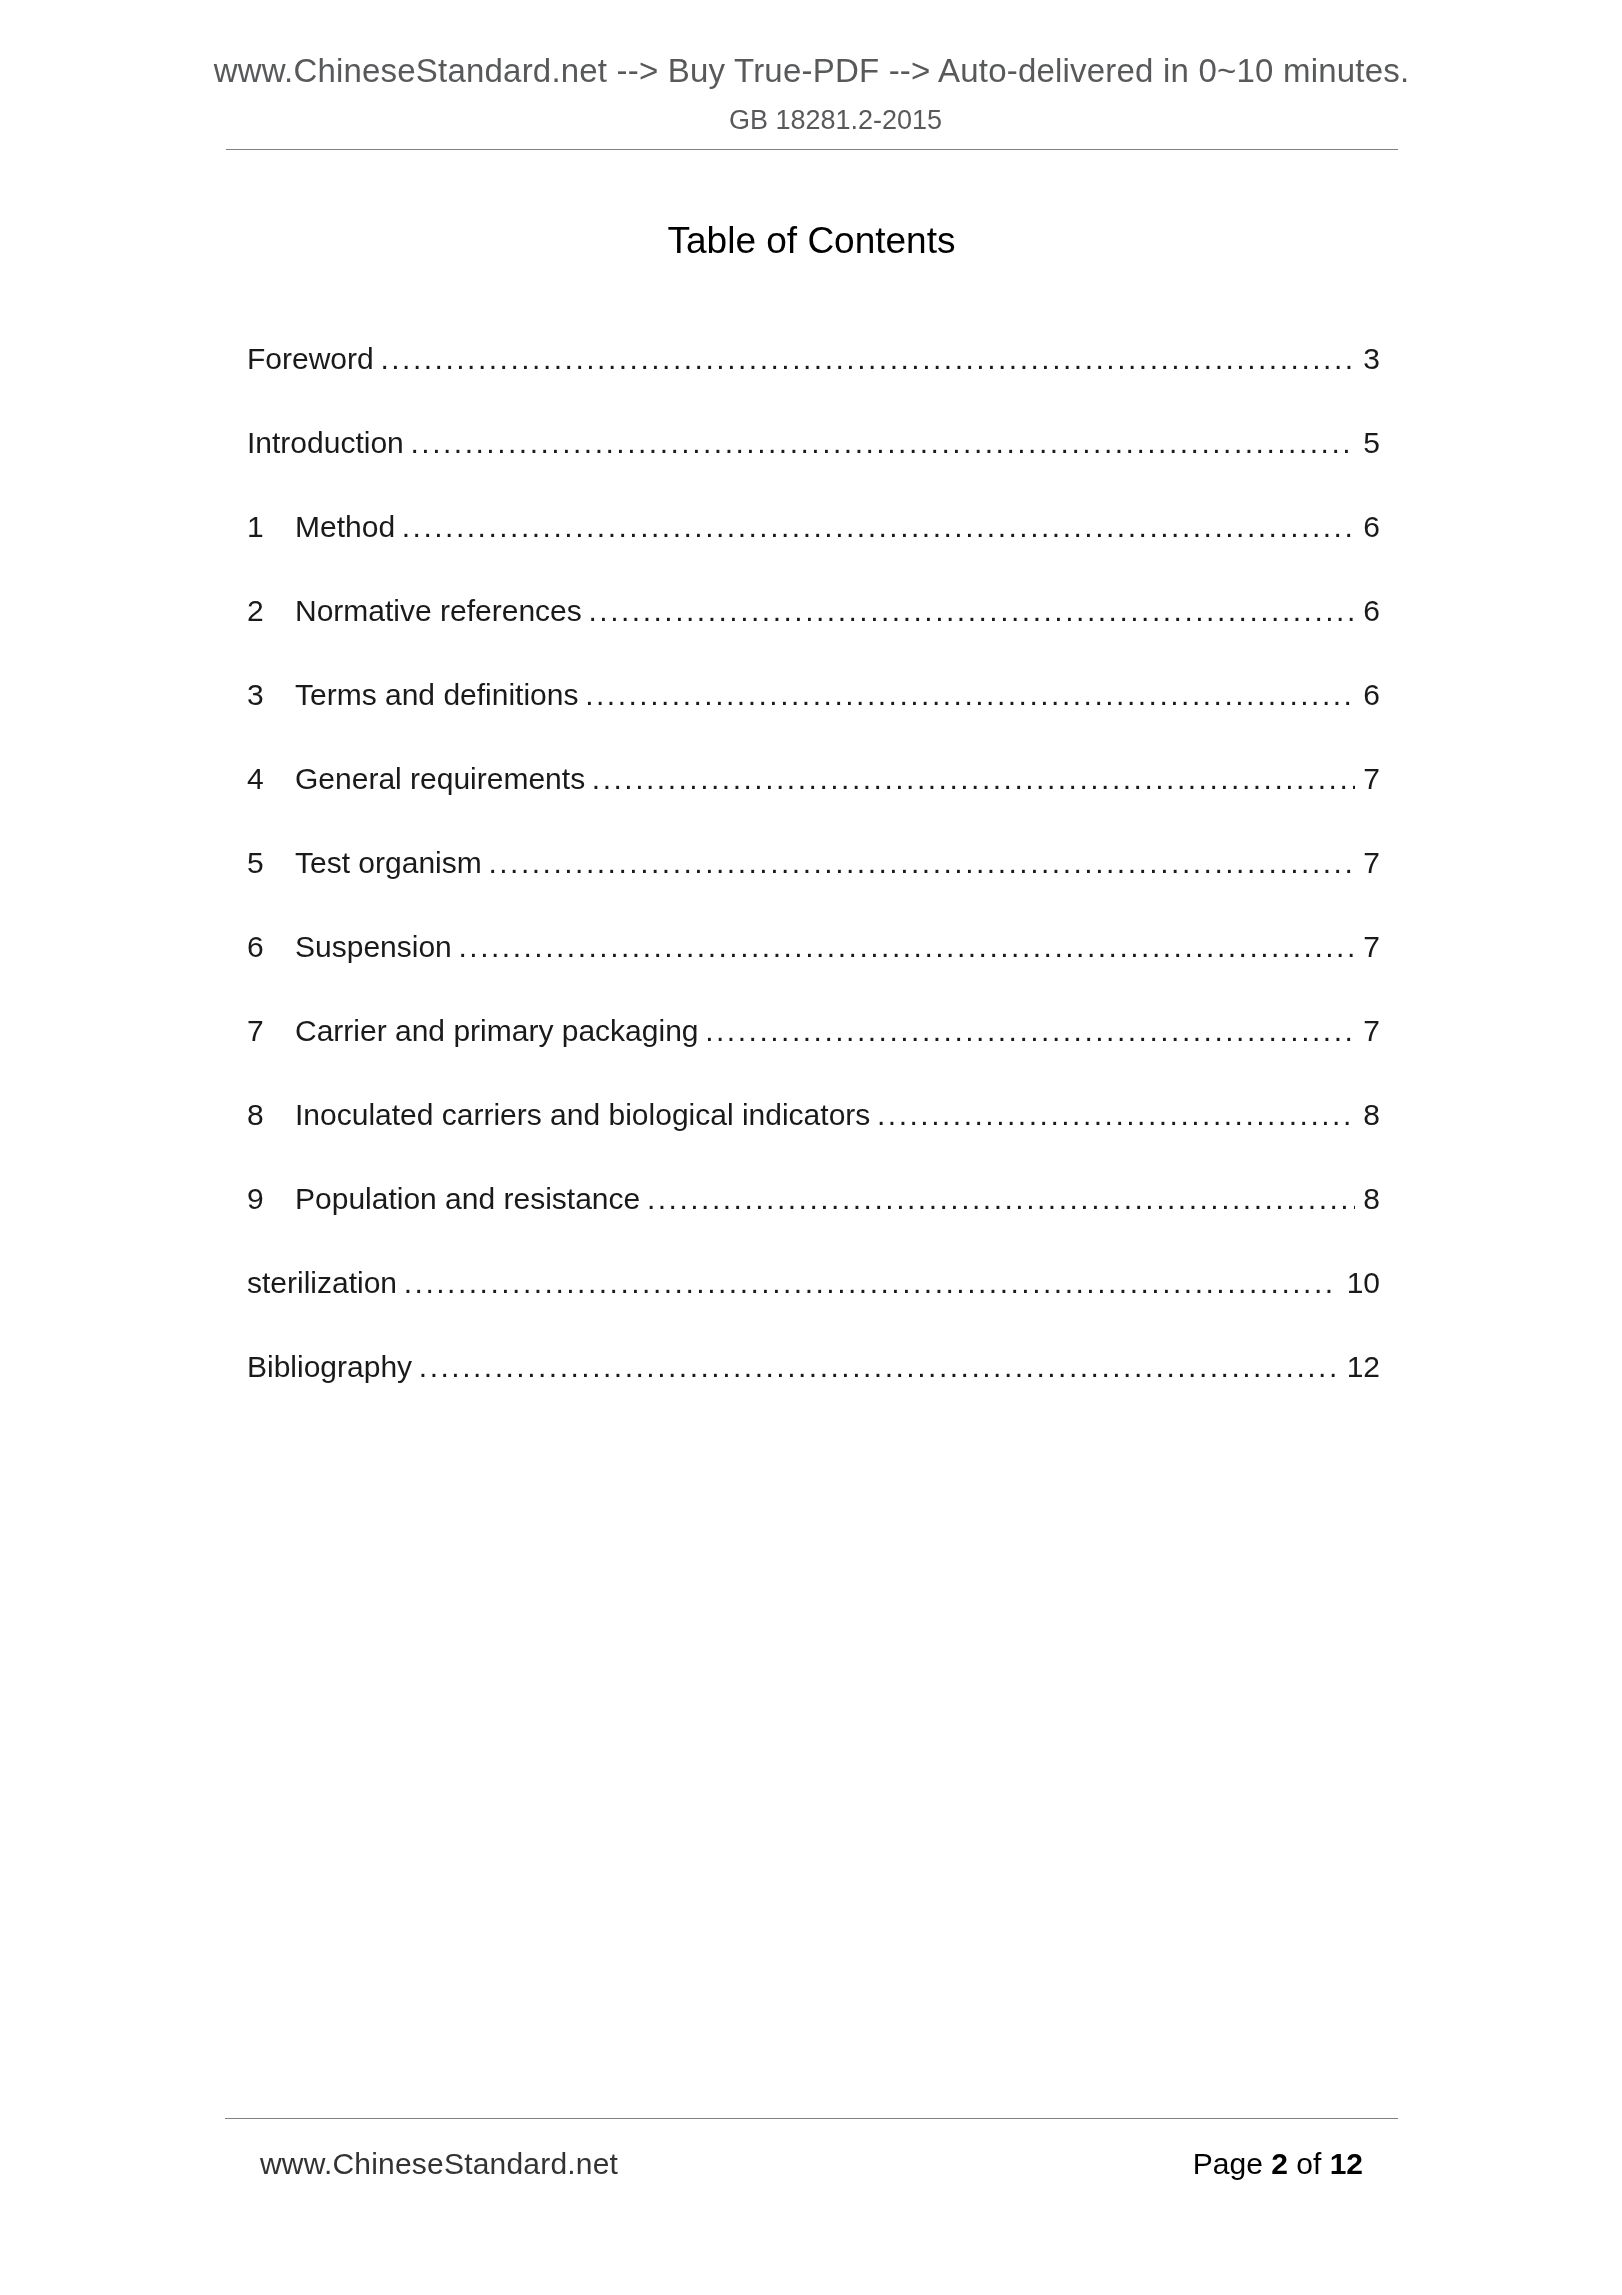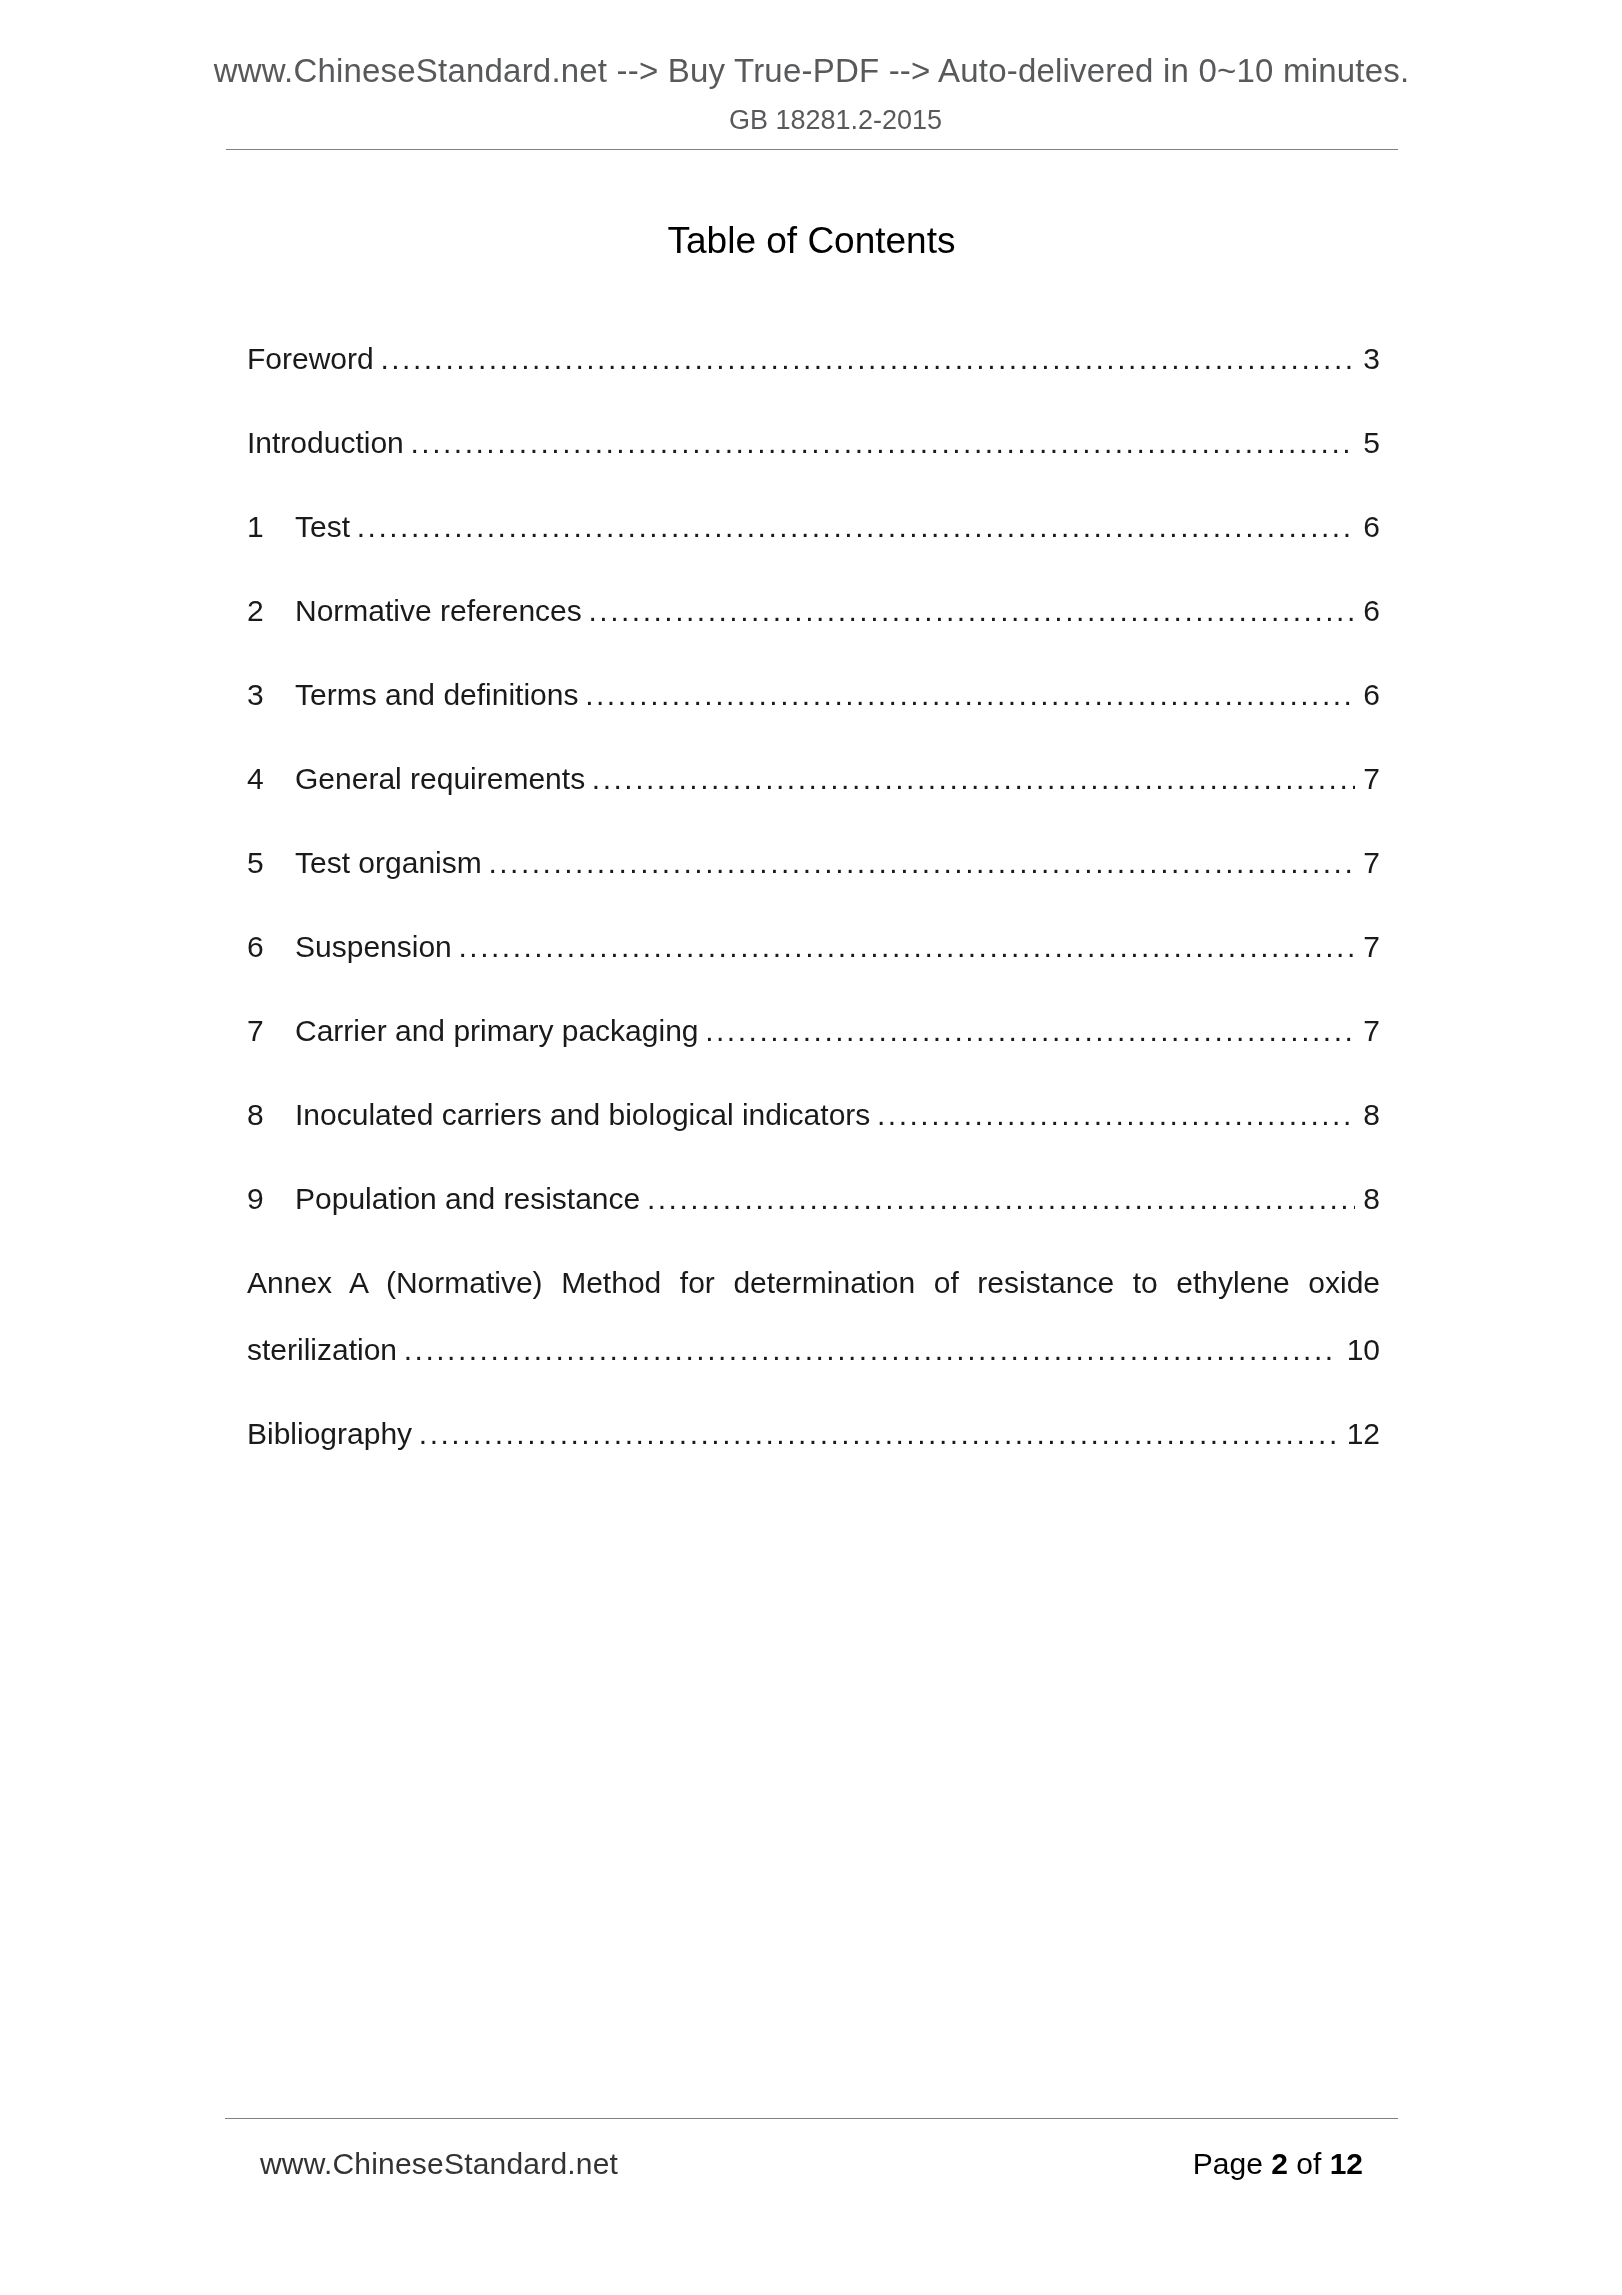--- a/index.html
+++ b/index.html
@@ -148,21 +148,21 @@
     </div>
 
     <div class="toc-row">
       <span class="toc-label">Introduction</span>
       <span class="dots"></span>
       <span class="toc-page">5</span>
     </div>
 
     <div class="toc-row">
       <span class="toc-num">1</span>
-      <span class="toc-label">Test</span>
+      <span class="toc-label">Method</span>
       <span class="dots"></span>
       <span class="toc-page">6</span>
     </div>
 
     <div class="toc-row">
       <span class="toc-num">2</span>
       <span class="toc-label">Normative references</span>
       <span class="dots"></span>
       <span class="toc-page">6</span>
     </div>
@@ -210,21 +210,20 @@
     </div>
 
     <div class="toc-row">
       <span class="toc-num">9</span>
       <span class="toc-label">Population and resistance</span>
       <span class="dots"></span>
       <span class="toc-page">8</span>
     </div>
 
     <div class="toc-annex">
-      <div class="annex-line1">Annex A (Normative) Method for determination of resistance to ethylene oxide</div>
       <div class="toc-row" style="margin-bottom:0;">
         <span class="toc-label">sterilization</span>
         <span class="dots"></span>
         <span class="toc-page">10</span>
       </div>
     </div>
 
     <div class="toc-row">
       <span class="toc-label">Bibliography</span>
       <span class="dots"></span>

